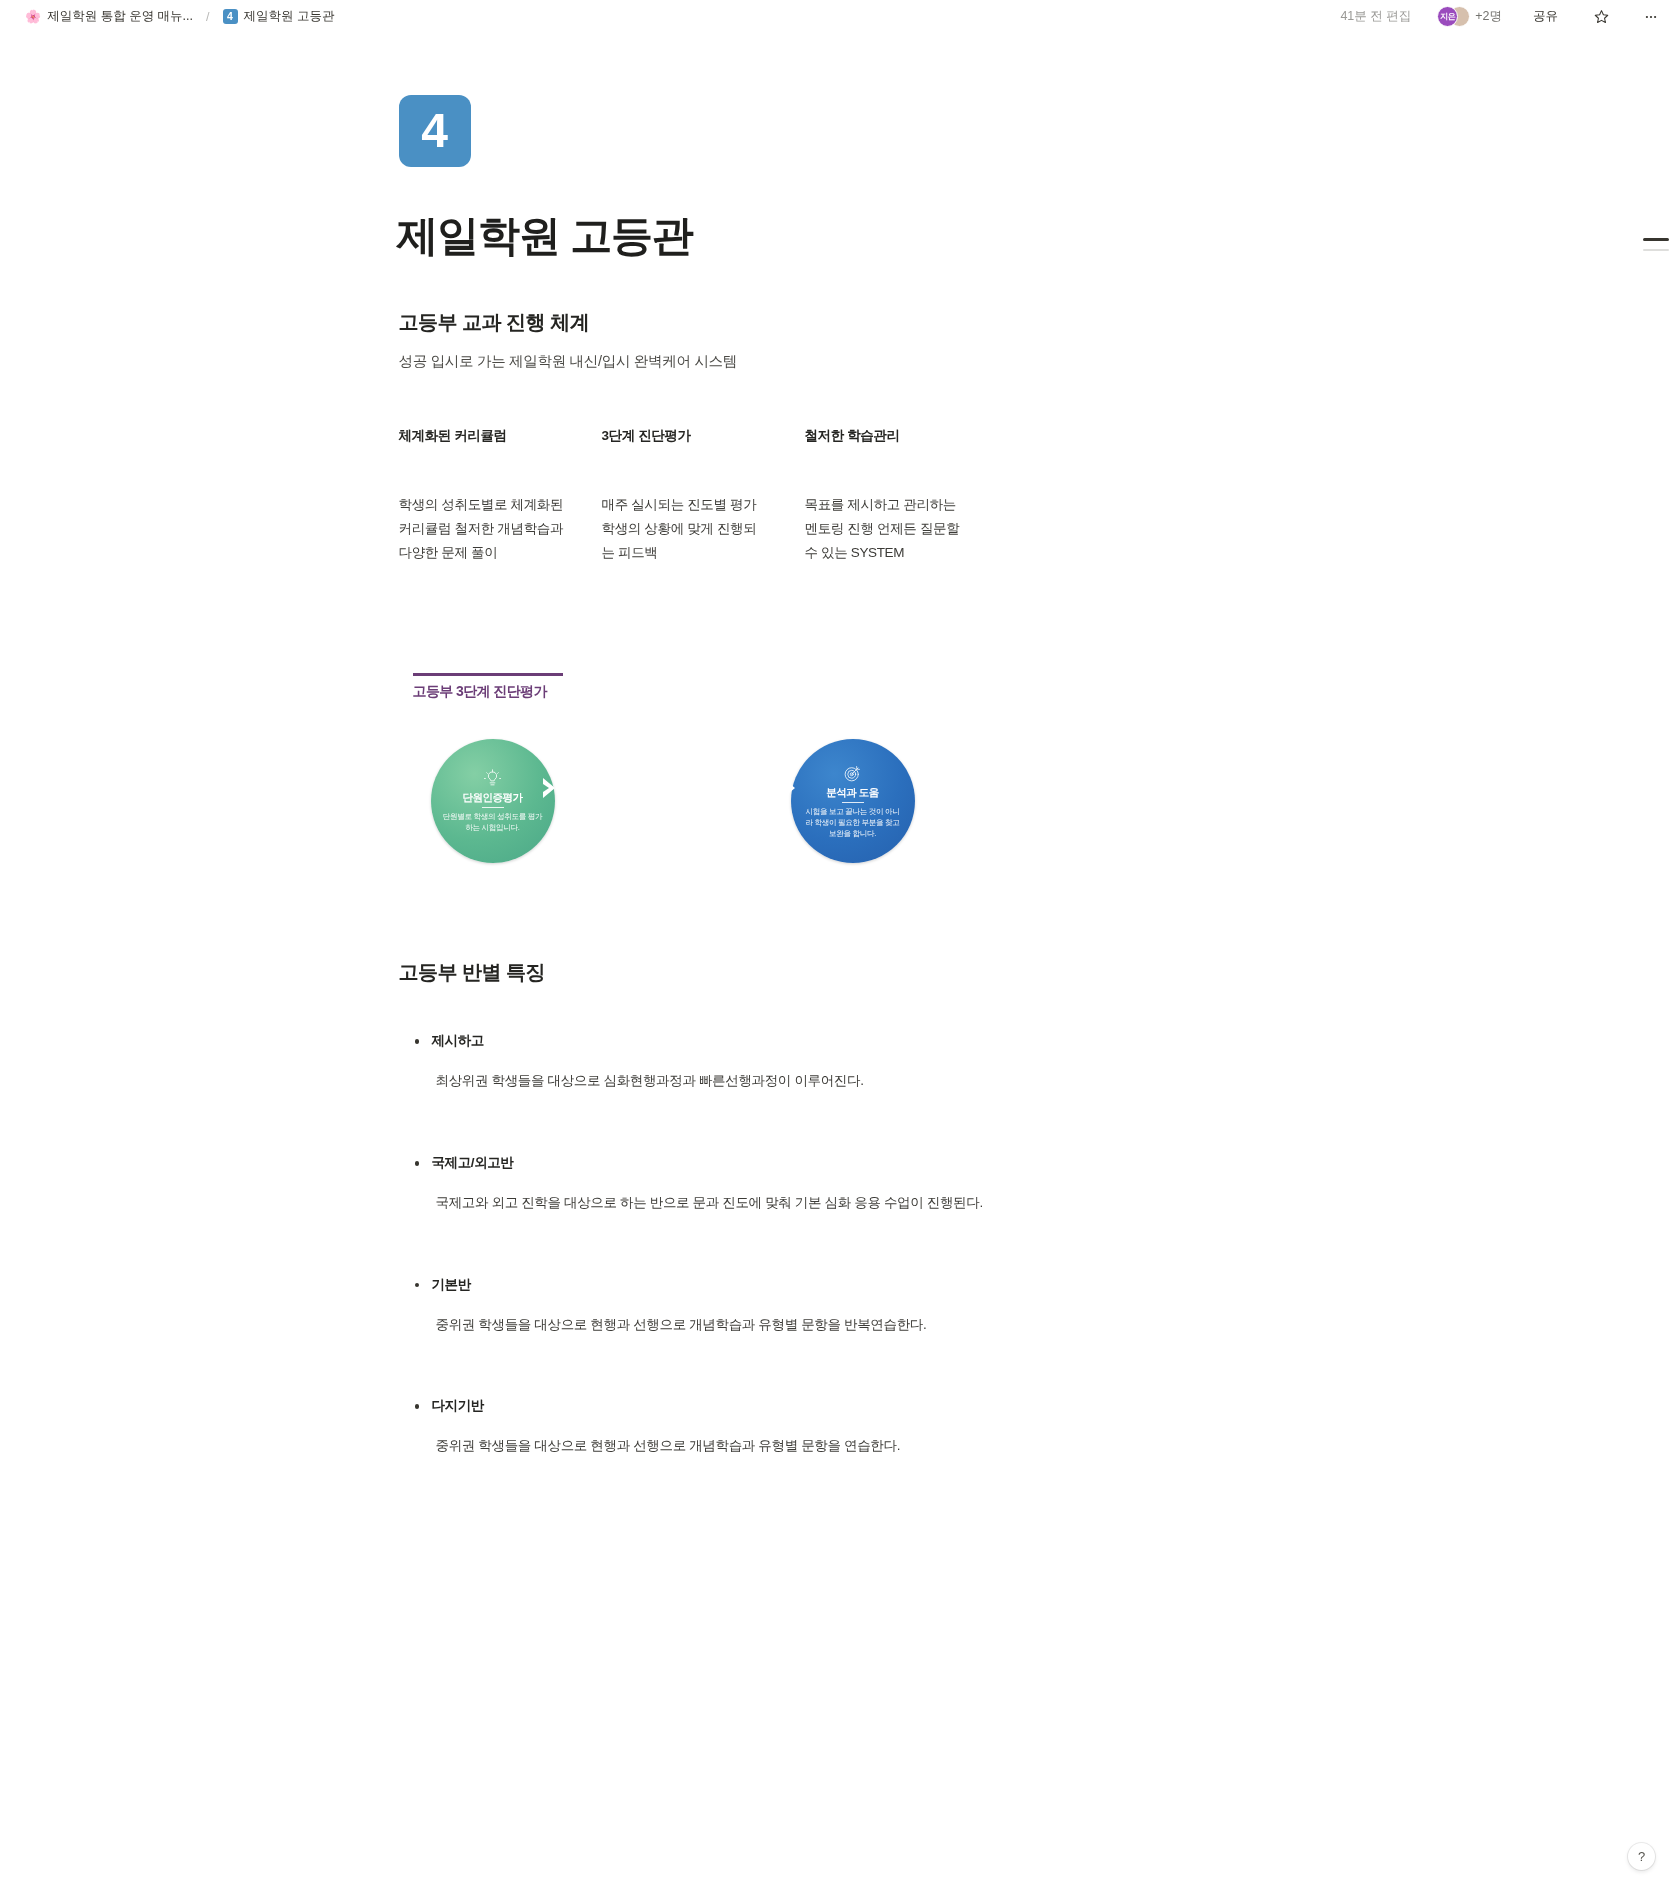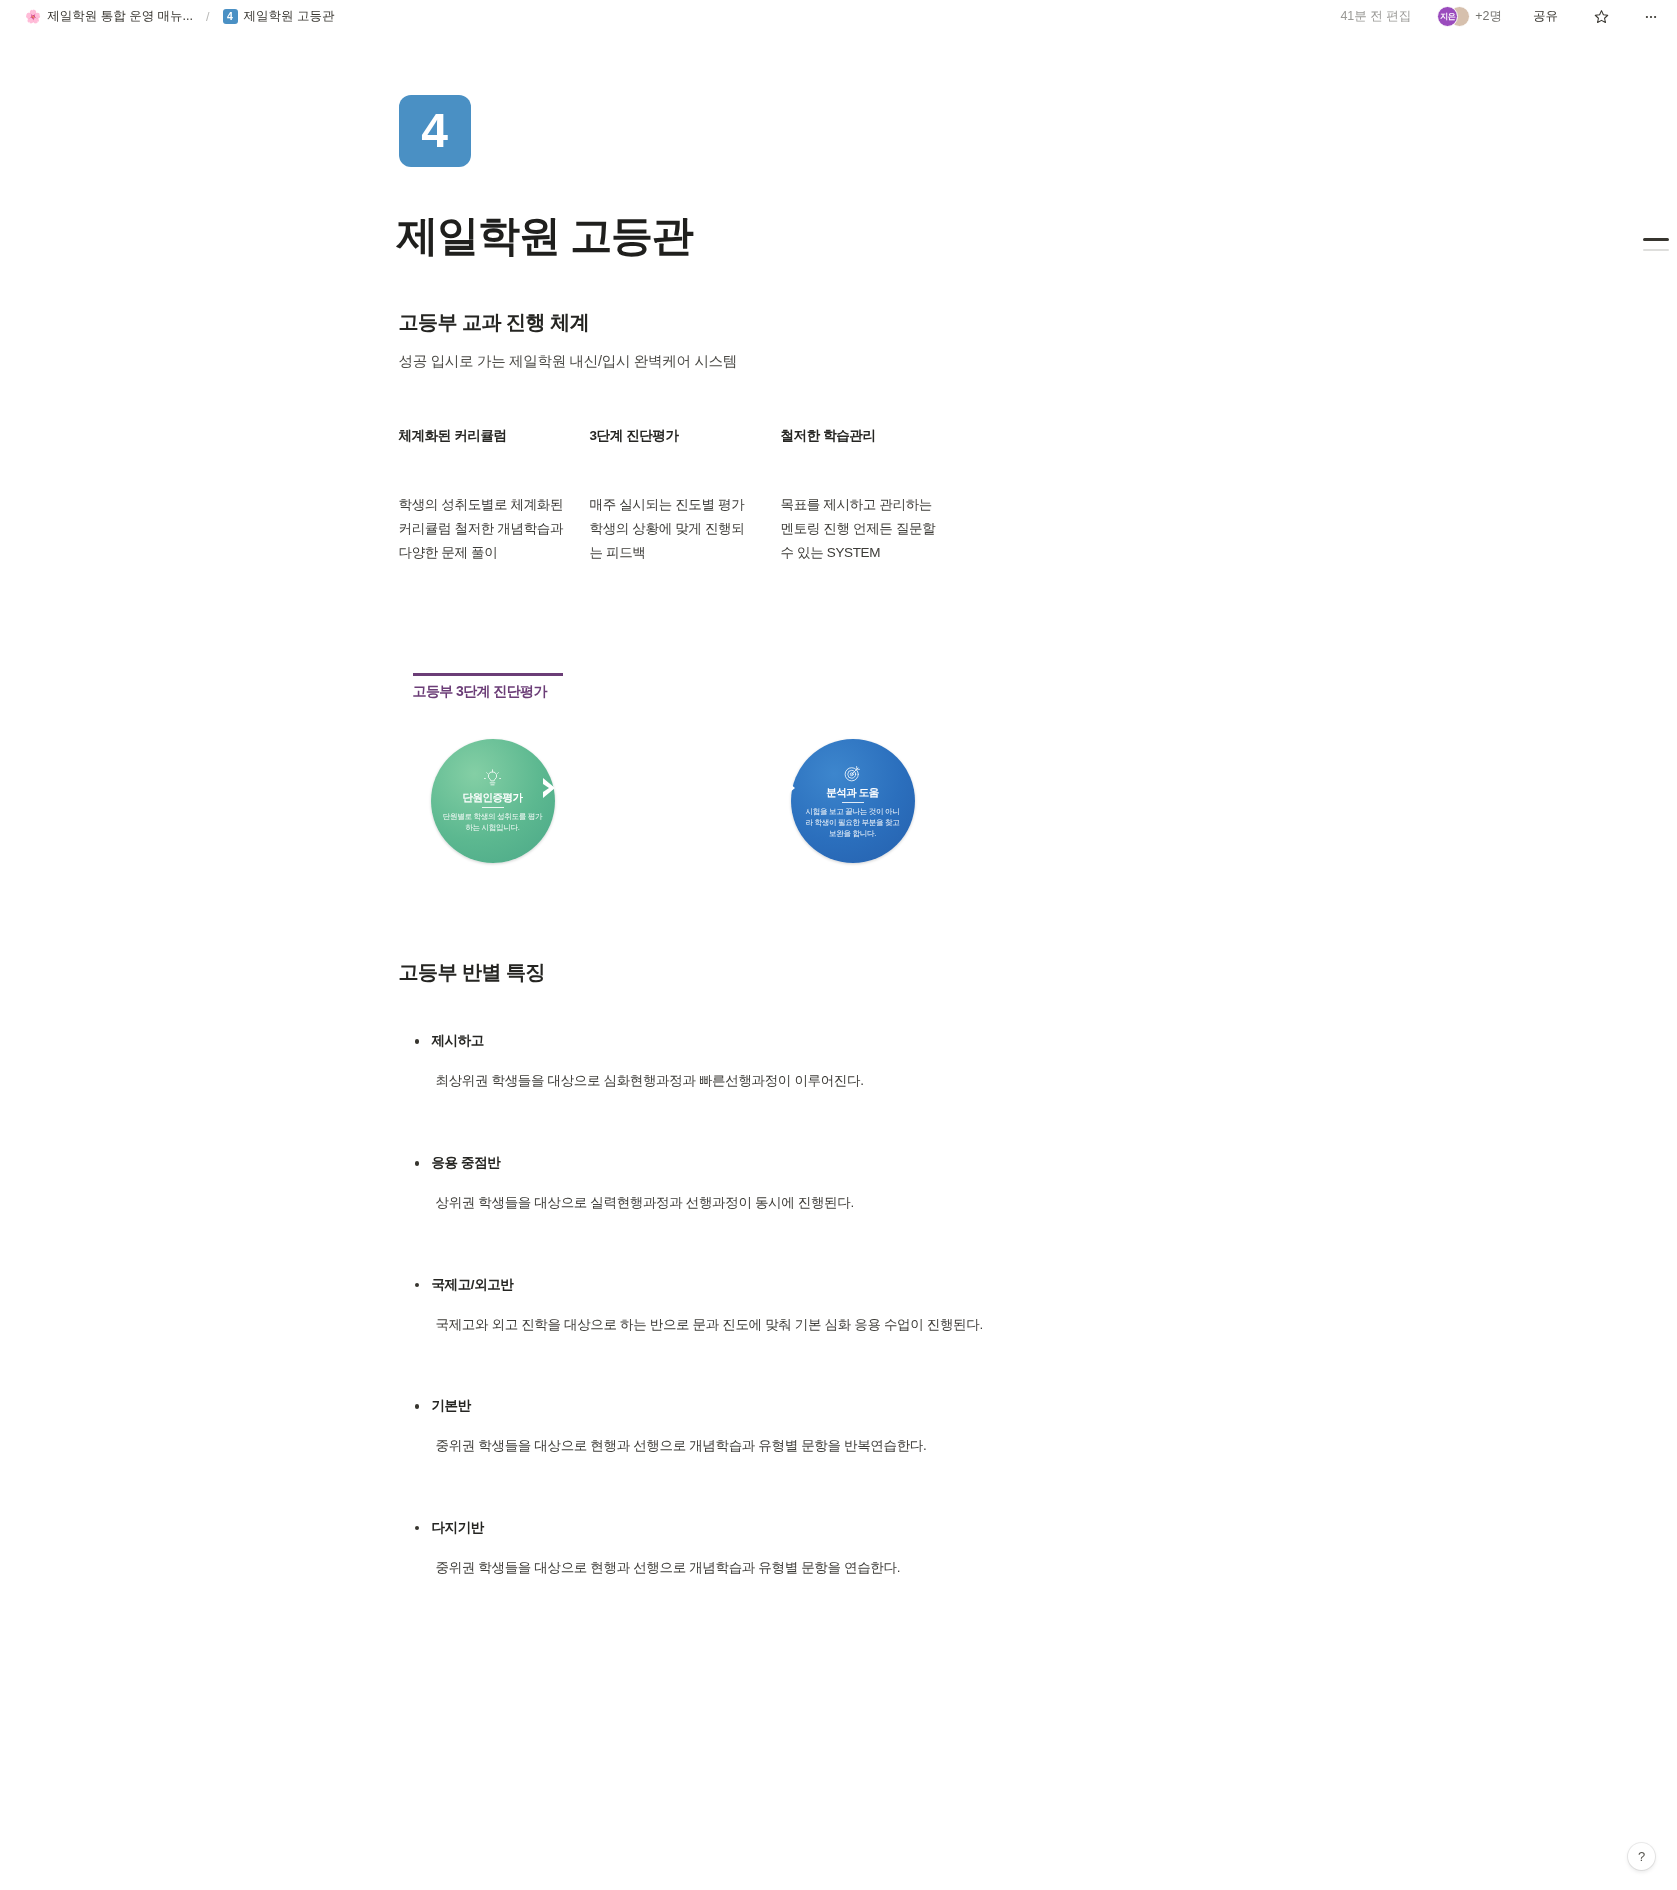--- a/index.html
+++ b/index.html
@@ -145,21 +145,21 @@
     font-size: 14.5px;
     color: #4b4a46;
     margin-top: 16px;
     letter-spacing: -0.3px;
   }
 
   
   .cols {
     display: flex;
     margin-top: 56px;
-    gap: 0;
+    gap: 12px;
   }
   .col { width: 191px; padding-right: 26px; }
   .col-title {
     font-size: 13.5px;
     font-weight: 700;
     letter-spacing: -0.4px;
     color: #252522;
   }
   .col-body {
     font-size: 13.5px;
@@ -430,24 +430,20 @@
     </div>
 
     <h2 class="h2b">고등부 반별 특징</h2>
 
     <ul class="blist">
       <li class="bitem">
         <div class="bname">제시하고</div>
         <div class="bdesc">최상위권 학생들을 대상으로 심화현행과정과 빠른선행과정이 이루어진다.</div>
       </li>
       <li class="bitem">
-        <div class="bname">응용 중점반</div>
-        <div class="bdesc">상위권 학생들을 대상으로 실력현행과정과 선행과정이 동시에 진행된다.</div>
-      </li>
-      <li class="bitem">
         <div class="bname">국제고/외고반</div>
         <div class="bdesc">국제고와 외고 진학을 대상으로 하는 반으로 문과 진도에 맞춰 기본 심화 응용 수업이 진행된다.</div>
       </li>
       <li class="bitem">
         <div class="bname">기본반</div>
         <div class="bdesc">중위권 학생들을 대상으로 현행과 선행으로 개념학습과 유형별 문항을 반복연습한다.</div>
       </li>
       <li class="bitem">
         <div class="bname">다지기반</div>
         <div class="bdesc">중위권 학생들을 대상으로 현행과 선행으로 개념학습과 유형별 문항을 연습한다.</div>

